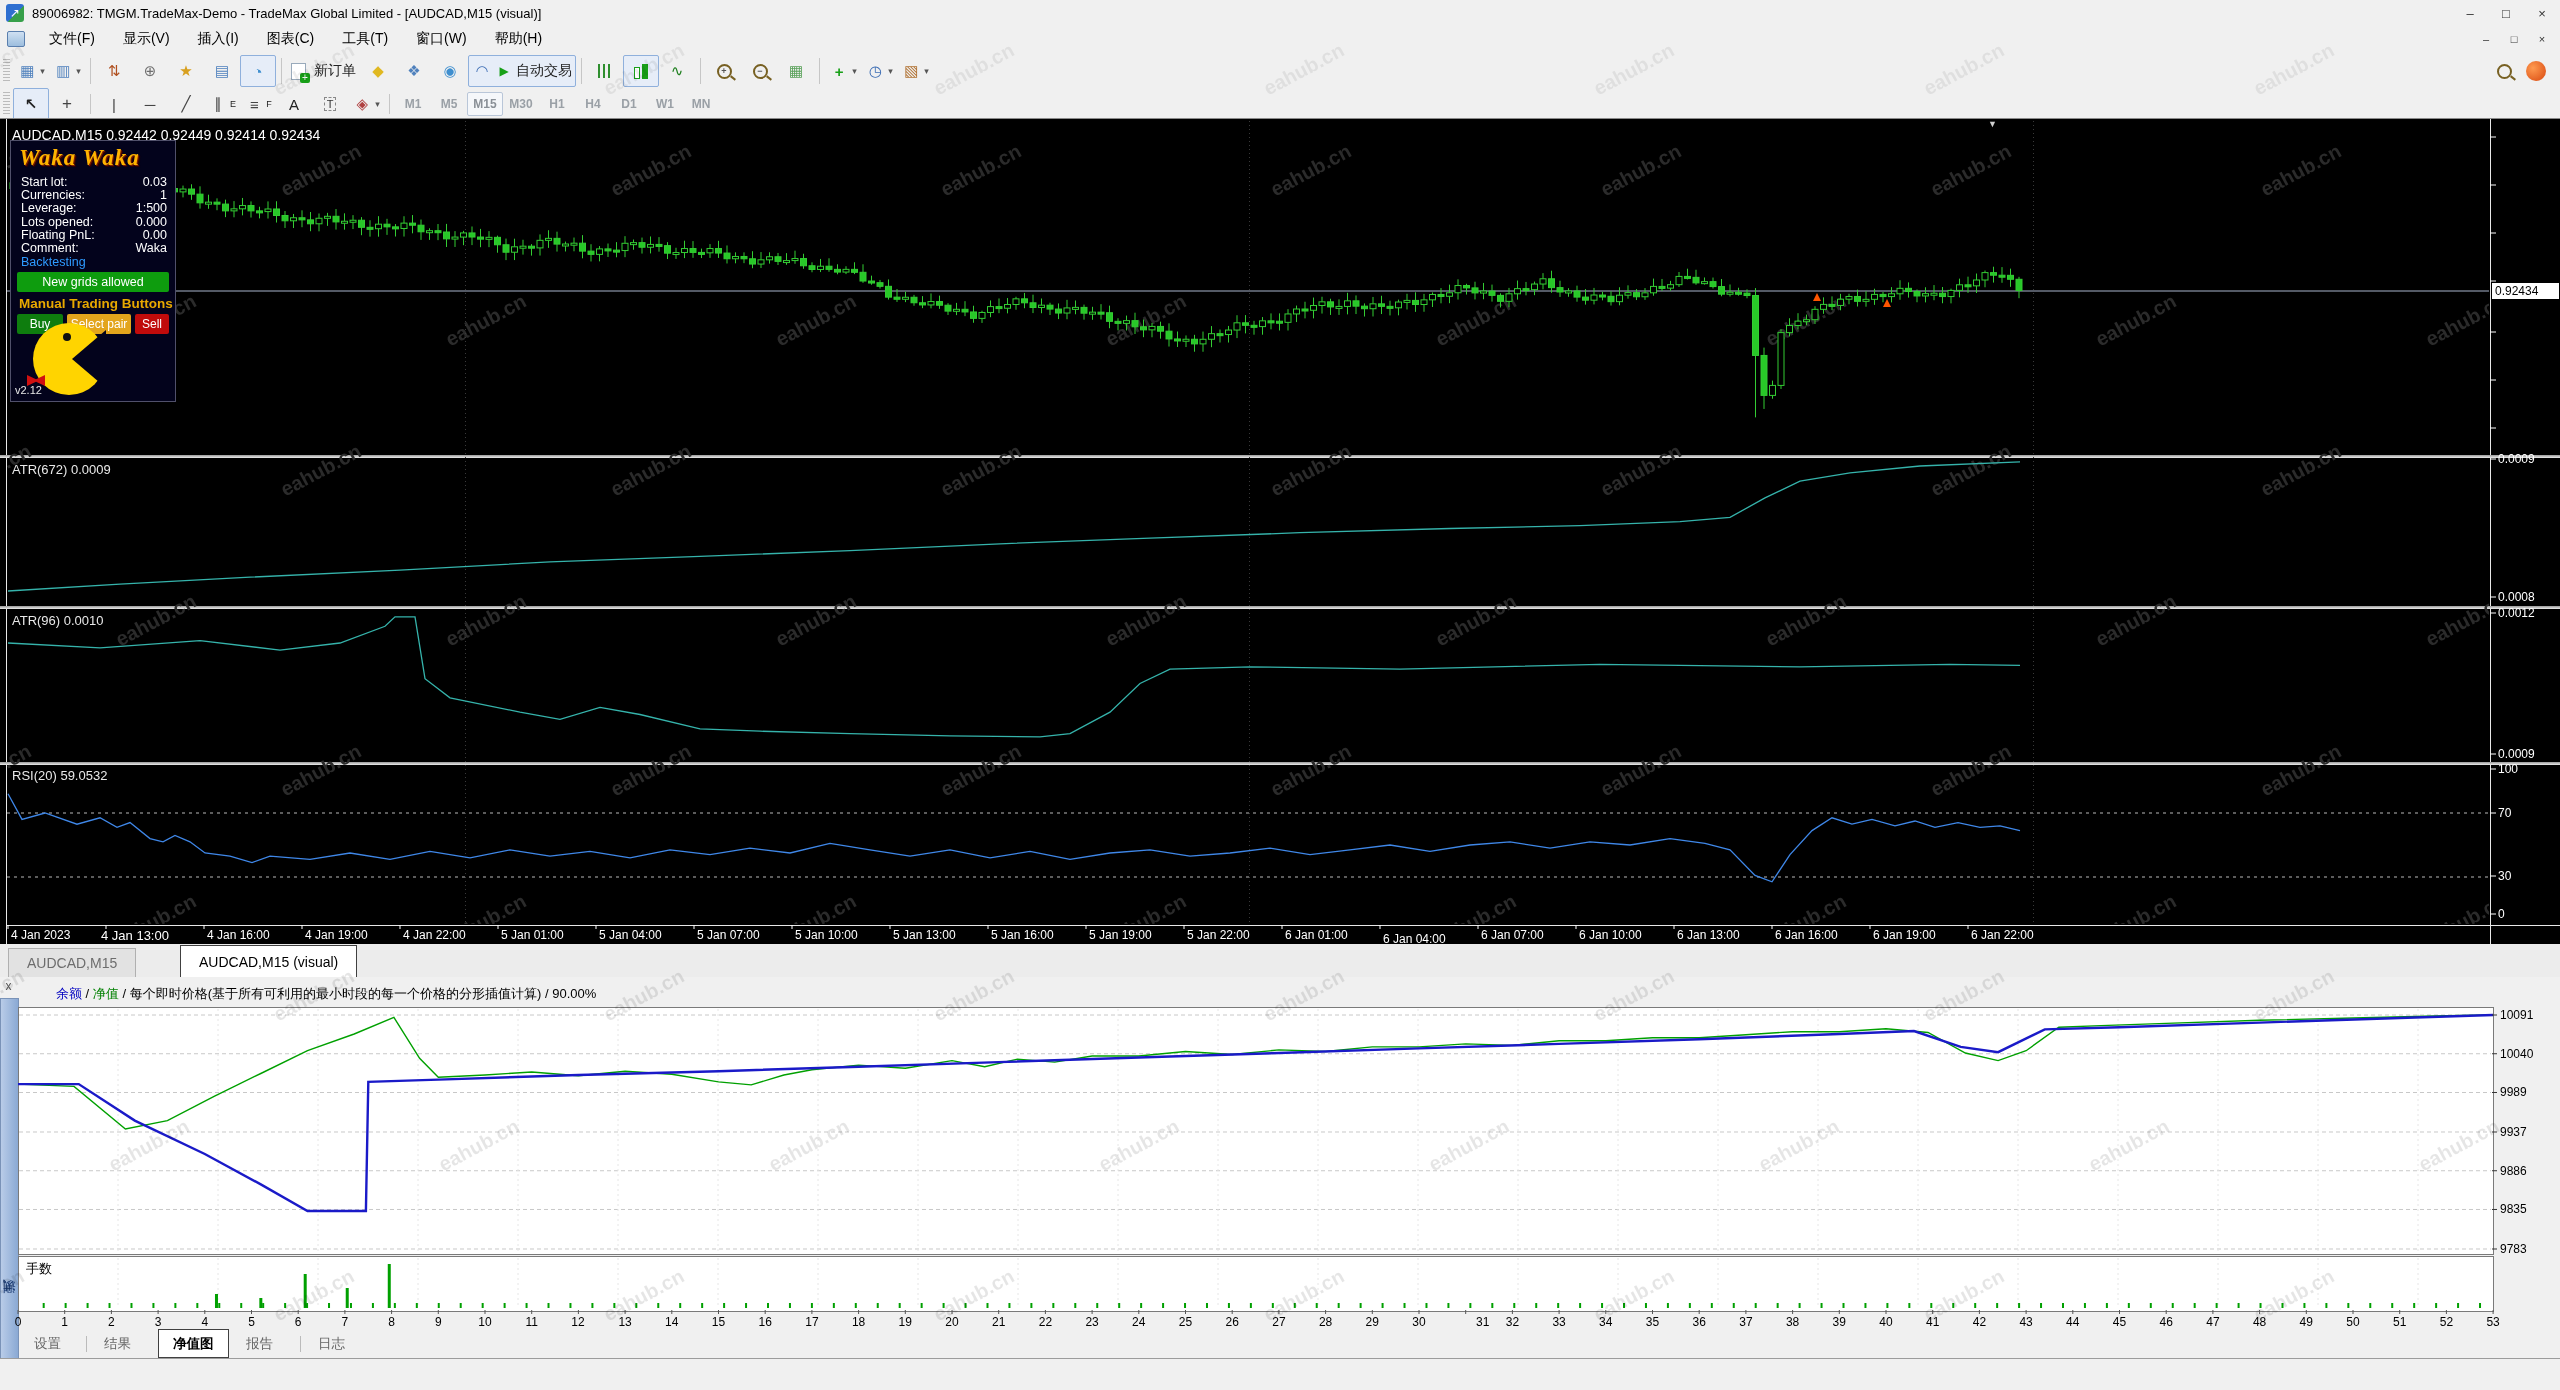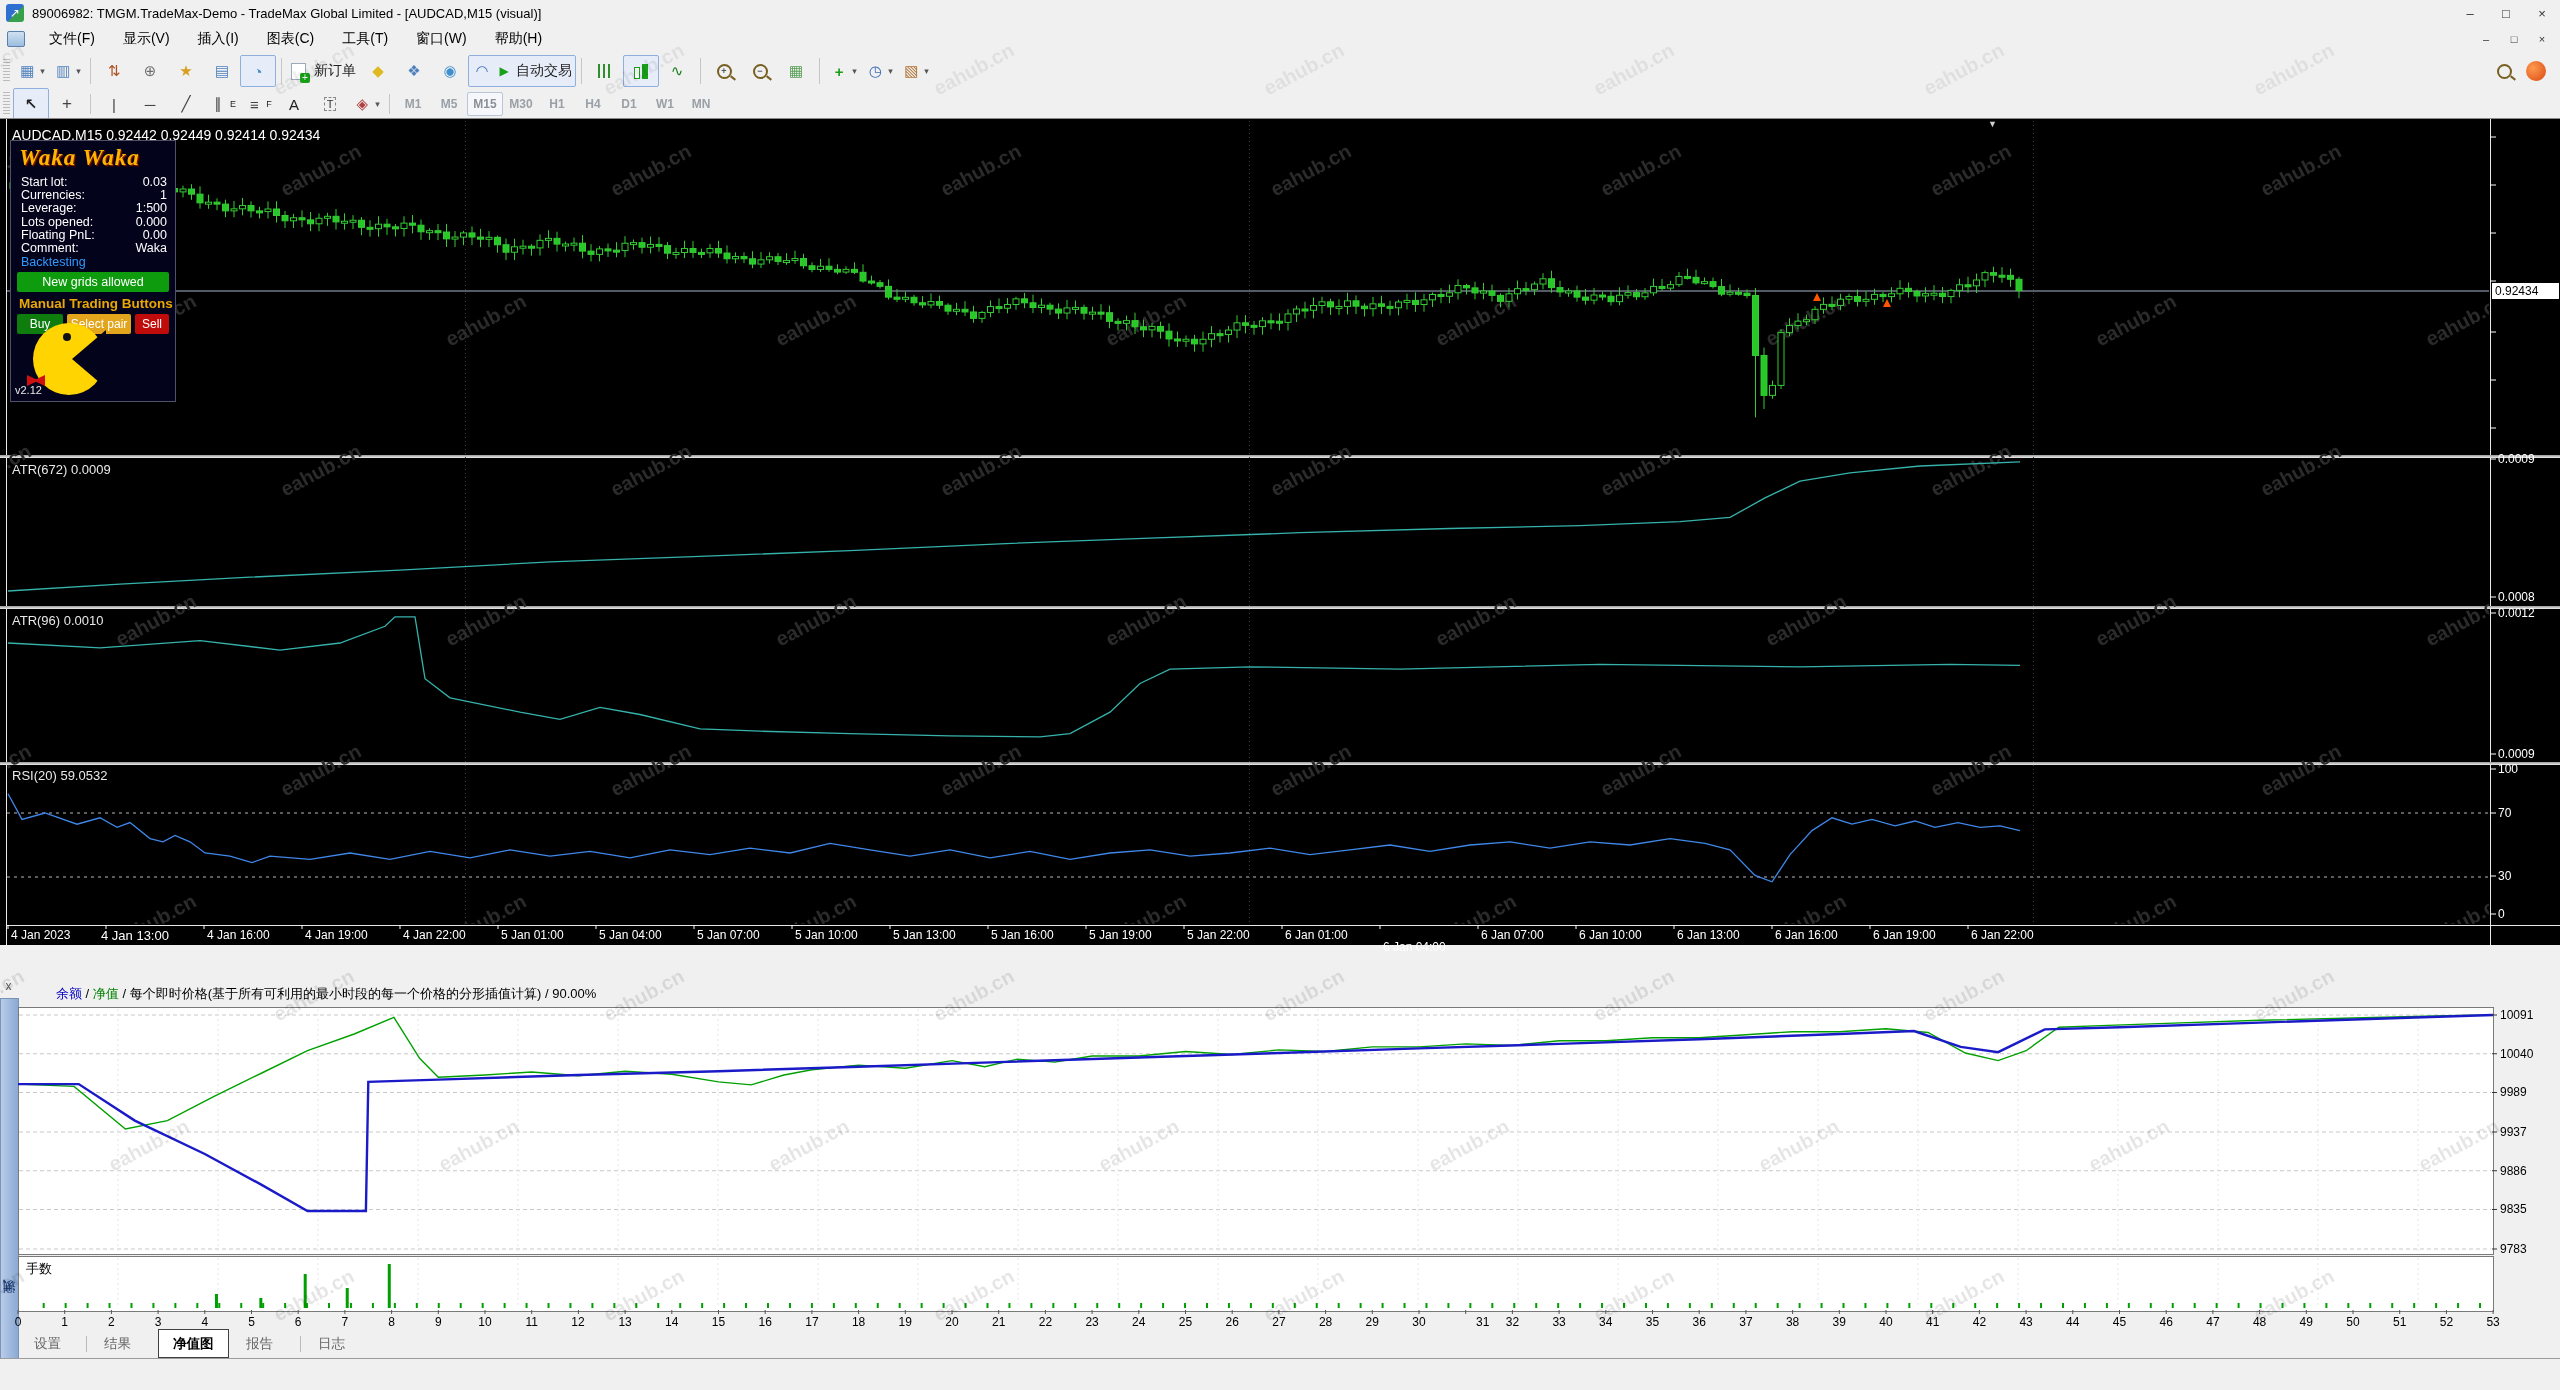--- a/index.html
+++ b/index.html
@@ -327,20 +327,24 @@
       <span class="wmark" style="left: 105px; top: 790px; color: rgb(43, 43, 43);">eahub.cn</span>
       <span class="wmark" style="left: 435px; top: 790px; color: rgb(43, 43, 43);">eahub.cn</span>
       <span class="wmark" style="left: 765px; top: 790px; color: rgb(43, 43, 43);">eahub.cn</span>
       <span class="wmark" style="left: 1095px; top: 790px; color: rgb(43, 43, 43);">eahub.cn</span>
       <span class="wmark" style="left: 1425px; top: 790px; color: rgb(43, 43, 43);">eahub.cn</span>
       <span class="wmark" style="left: 1755px; top: 790px; color: rgb(43, 43, 43);">eahub.cn</span>
       <span class="wmark" style="left: 2085px; top: 790px; color: rgb(43, 43, 43);">eahub.cn</span>
       <span class="wmark" style="left: 2415px; top: 790px; color: rgb(43, 43, 43);">eahub.cn</span>
     </div>
 
+  <div id="tabsbar" class="abs">
+    <span class="ctab" style="left:8px">AUDCAD,M15</span>
+    <span class="ctab active" style="left:180px">AUDCAD,M15 (visual)</span>
+  </div>
 
   <div id="testerbg" class="abs"></div>
   <div id="teststrip" class="abs"></div>
   <div id="eqplot" class="abs"></div>
   <div id="lotplot" class="abs"></div>
 
   <div id="statusbar" class="abs">
     
     
     
@@ -1178,21 +1182,21 @@
       <span class="" style="position: absolute; left: 403px; top: 3px; color: rgb(255, 255, 255); font-size: 12px; white-space: nowrap;">4 Jan 22:00</span>
       <span class="" style="position: absolute; left: 501px; top: 3px; color: rgb(255, 255, 255); font-size: 12px; white-space: nowrap;">5 Jan 01:00</span>
       <span class="" style="position: absolute; left: 599px; top: 3px; color: rgb(255, 255, 255); font-size: 12px; white-space: nowrap;">5 Jan 04:00</span>
       <span class="" style="position: absolute; left: 697px; top: 3px; color: rgb(255, 255, 255); font-size: 12px; white-space: nowrap;">5 Jan 07:00</span>
       <span class="" style="position: absolute; left: 795px; top: 3px; color: rgb(255, 255, 255); font-size: 12px; white-space: nowrap;">5 Jan 10:00</span>
       <span class="" style="position: absolute; left: 893px; top: 3px; color: rgb(255, 255, 255); font-size: 12px; white-space: nowrap;">5 Jan 13:00</span>
       <span class="" style="position: absolute; left: 991px; top: 3px; color: rgb(255, 255, 255); font-size: 12px; white-space: nowrap;">5 Jan 16:00</span>
       <span class="" style="position: absolute; left: 1089px; top: 3px; color: rgb(255, 255, 255); font-size: 12px; white-space: nowrap;">5 Jan 19:00</span>
       <span class="" style="position: absolute; left: 1187px; top: 3px; color: rgb(255, 255, 255); font-size: 12px; white-space: nowrap;">5 Jan 22:00</span>
       <span class="" style="position: absolute; left: 1285px; top: 3px; color: rgb(255, 255, 255); font-size: 12px; white-space: nowrap;">6 Jan 01:00</span>
-      <span class="" style="position: absolute; left: 1383px; top: 15px; color: rgb(255, 255, 255); font-size: 12px; white-space: nowrap;">6 Jan 04:00</span>
+      <span class="" style="position: absolute; left: 1383px; top: 7px; color: rgb(255, 255, 255); font-size: 12px; white-space: nowrap;">6 Jan 04:00</span>
       <span class="" style="position: absolute; left: 1481px; top: 3px; color: rgb(255, 255, 255); font-size: 12px; white-space: nowrap;">6 Jan 07:00</span>
       <span class="" style="position: absolute; left: 1579px; top: 3px; color: rgb(255, 255, 255); font-size: 12px; white-space: nowrap;">6 Jan 10:00</span>
       <span class="" style="position: absolute; left: 1677px; top: 3px; color: rgb(255, 255, 255); font-size: 12px; white-space: nowrap;">6 Jan 13:00</span>
       <span class="" style="position: absolute; left: 1775px; top: 3px; color: rgb(255, 255, 255); font-size: 12px; white-space: nowrap;">6 Jan 16:00</span>
       <span class="" style="position: absolute; left: 1873px; top: 3px; color: rgb(255, 255, 255); font-size: 12px; white-space: nowrap;">6 Jan 19:00</span>
       <span class="" style="position: absolute; left: 1971px; top: 3px; color: rgb(255, 255, 255); font-size: 12px; white-space: nowrap;">6 Jan 22:00</span>
     </div>
 
   <span class="abs" id="testx">x</span>
   <span class="abs" id="sidelabel">测试</span>

